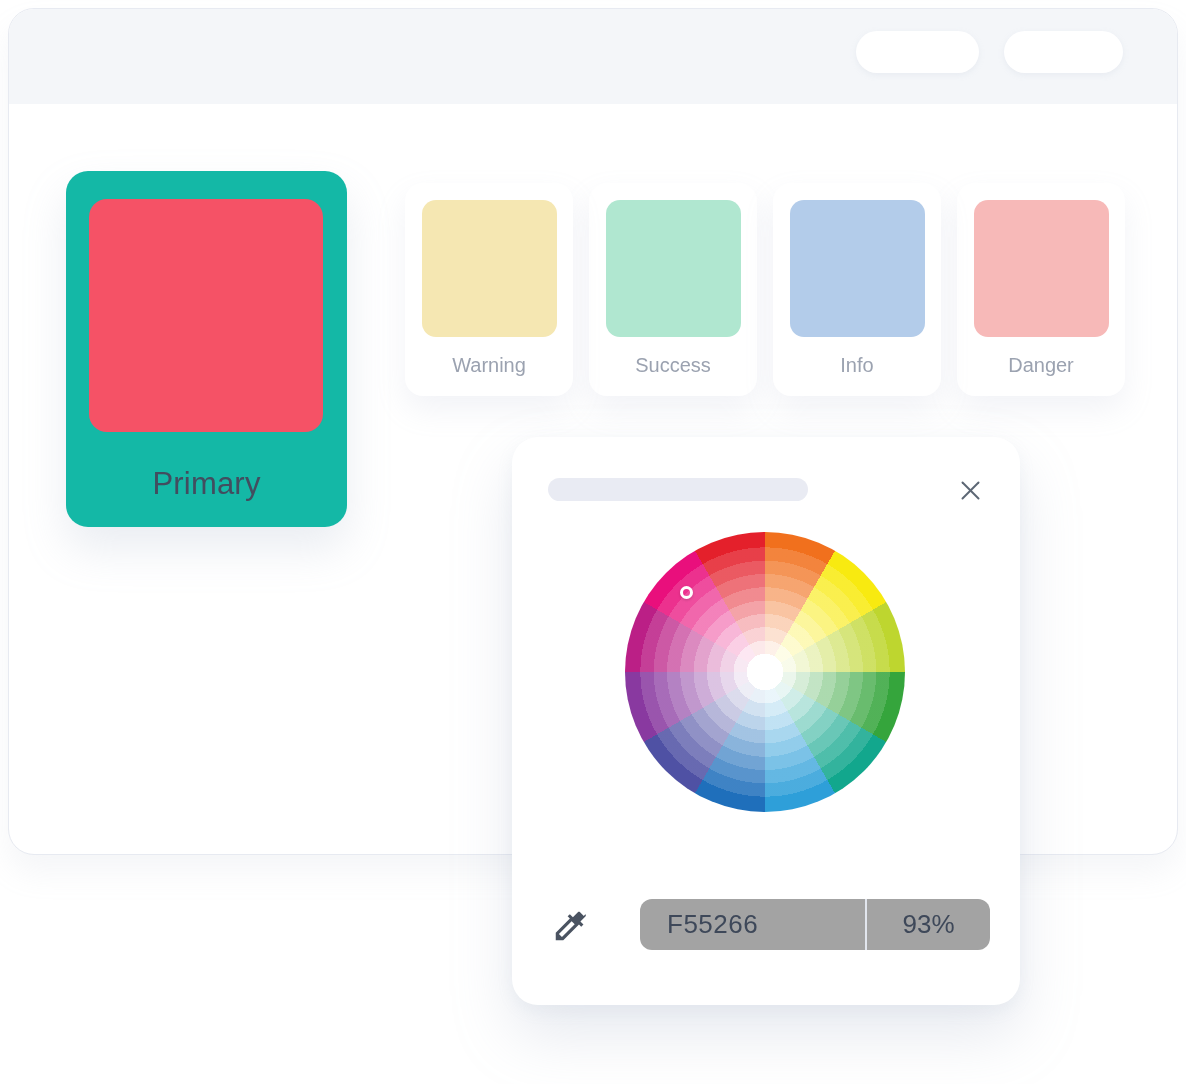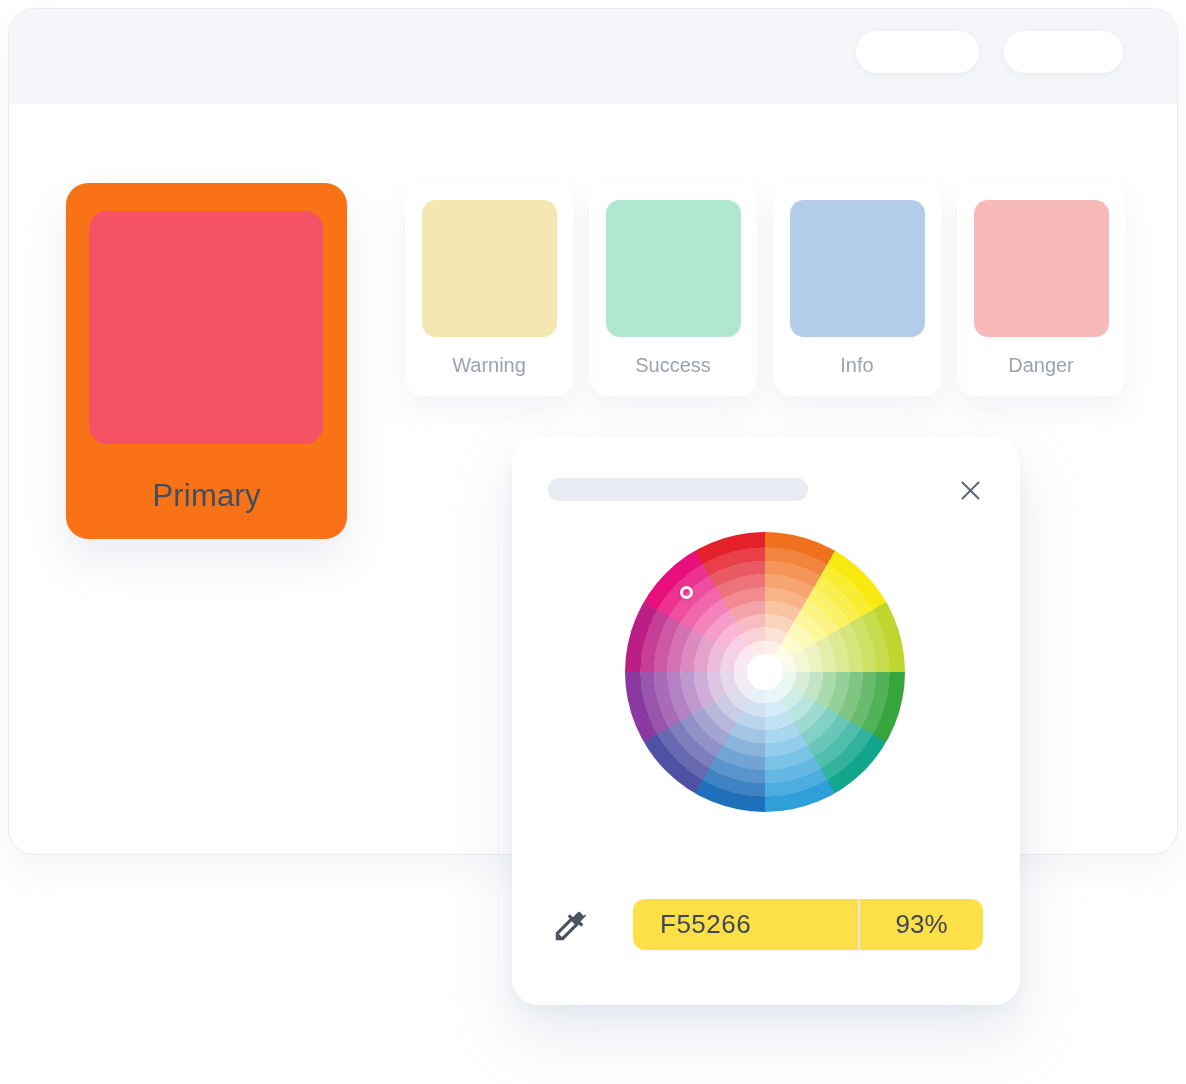--- a/index.html
+++ b/index.html
@@ -19,22 +19,22 @@
   }
   .header-pill{
     position:absolute;top:22px;height:42px;background:#ffffff;border-radius:21px;
     box-shadow:0 2px 6px rgba(170,180,200,0.15);
   }
   .header-pill.p1{left:847px;width:123px;}
   .header-pill.p2{left:995px;width:119px;}
 
   
   .primary-card{
-    position:absolute;left:57px;top:174px;width:281px;height:356px;
-    background:#f97316;border-radius:22px;
+    position:absolute;left:57px;top:162px;width:281px;height:356px;
+    background:#14b8a6;border-radius:22px;
     box-shadow:0 22px 44px rgba(160,172,195,0.22);
   }
   .primary-swatch{
     position:absolute;left:23px;top:28px;width:234px;height:233px;border-radius:18px;
   }
   .primary-label{
     position:absolute;left:0;top:295px;width:100%;text-align:center;
     font-size:31px;font-weight:500;color:#424D5F;letter-spacing:0.2px;
   }
 
@@ -76,22 +76,22 @@
     position:absolute;width:13px;height:13px;border-radius:50%;
     border:3px solid #ffffff;background:transparent;
     box-shadow:0 1px 3px rgba(0,0,0,0.18);
   }
   .eyedropper-btn{
     position:absolute;left:38px;top:468px;width:40px;height:42px;
     background:transparent;border:none;padding:0;cursor:pointer;
     display:flex;align-items:center;justify-content:center;
   }
   .value-field{
-    position:absolute;left:121px;top:462px;width:350px;height:51px;
-    background:#fde047;border-radius:12px;display:flex;align-items:stretch;overflow:hidden;
+    position:absolute;left:128px;top:462px;width:350px;height:51px;
+    background:#a3a3a3;border-radius:12px;display:flex;align-items:stretch;overflow:hidden;
   }
   .hex-seg{
     width:225px;display:flex;align-items:center;padding-left:27px;
     font-size:26px;font-weight:500;color:#3E4859;letter-spacing:0.5px;
   }
   .field-divider{width:2px;background:#E2E6EE;}
   .opacity-seg{
     flex:1;display:flex;align-items:center;justify-content:center;
     font-size:26px;font-weight:500;color:#3E4859;
   }

